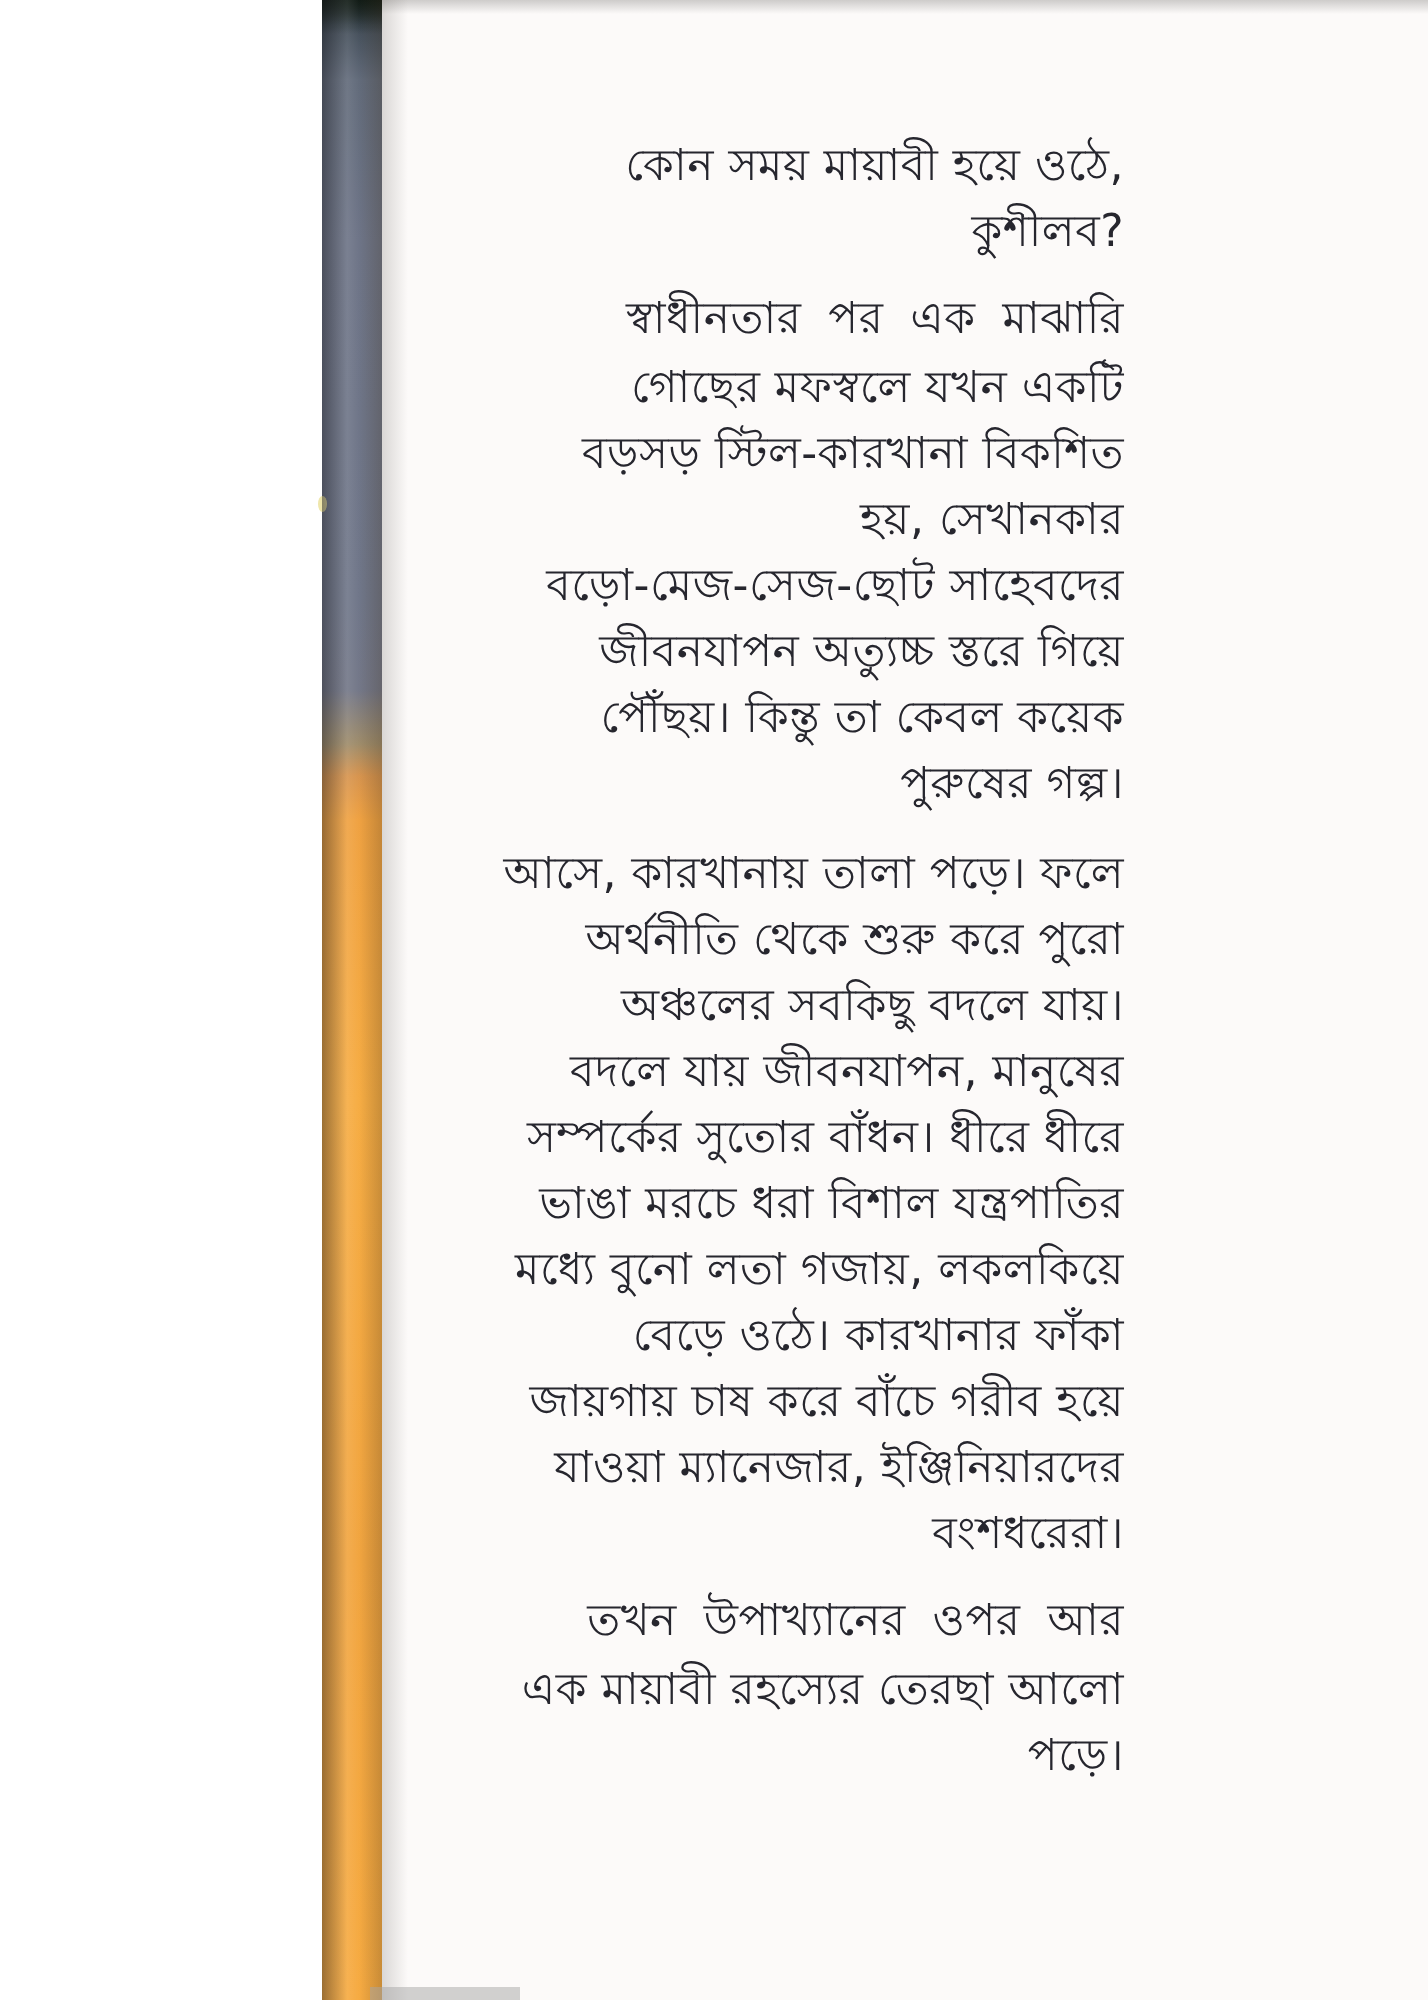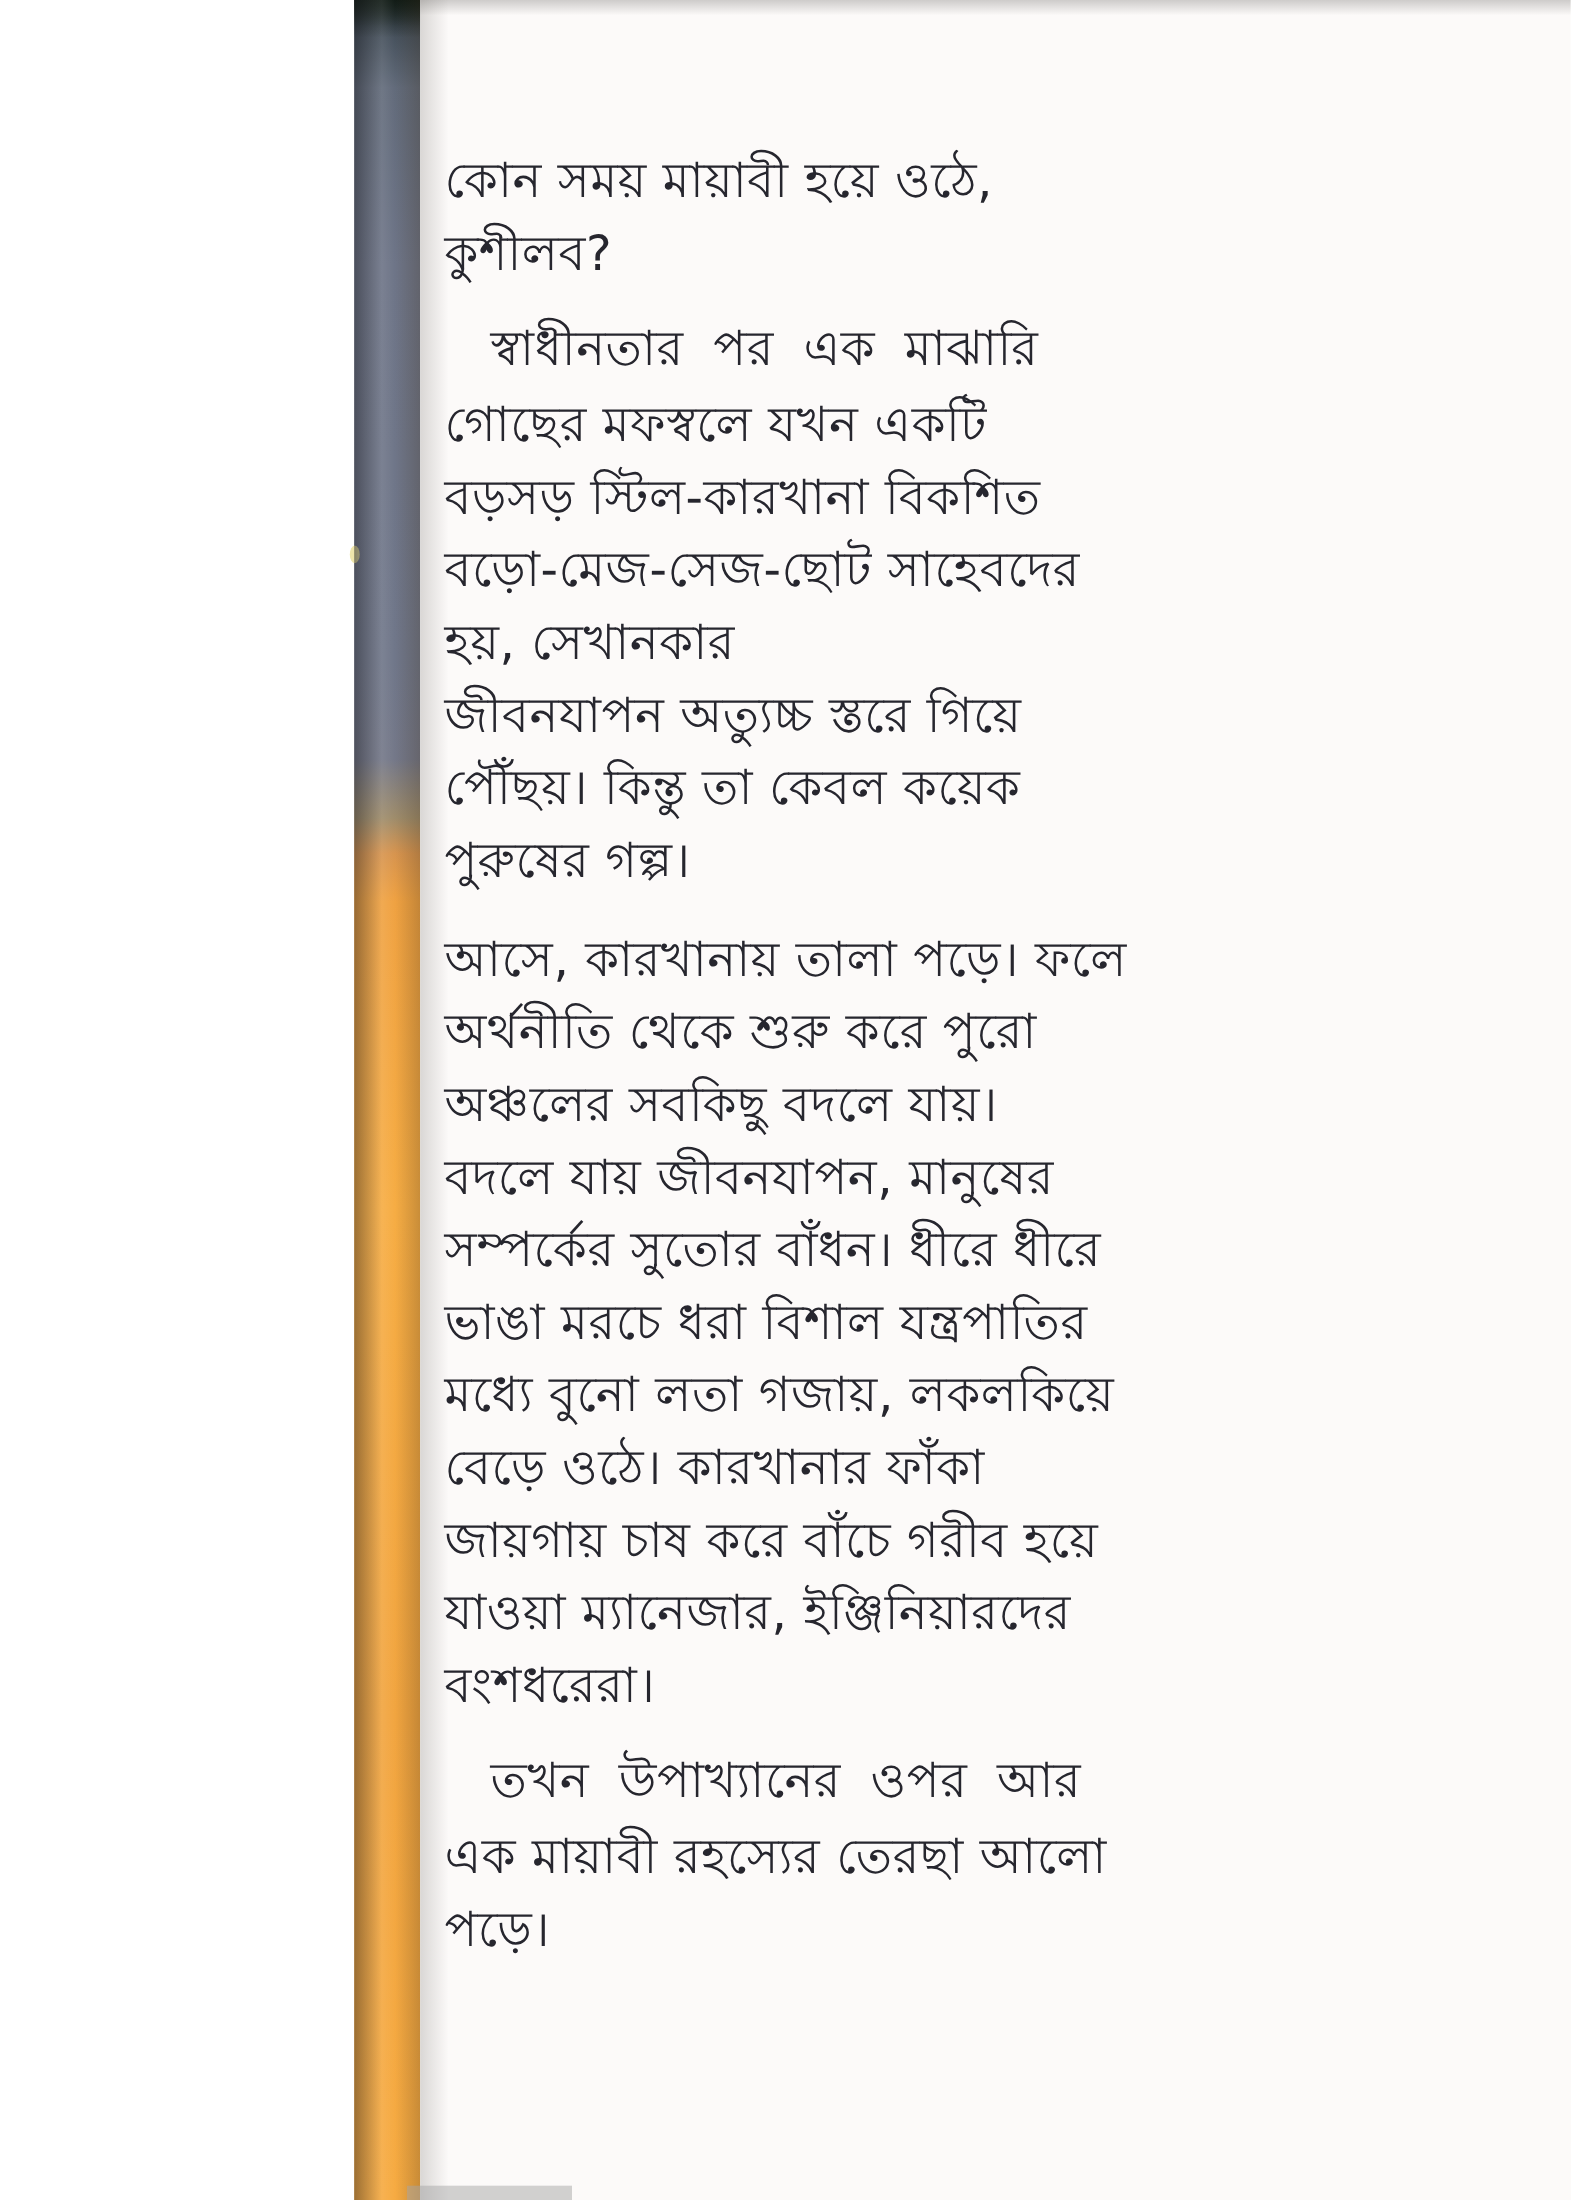--- a/index.html
+++ b/index.html
@@ -57,20 +57,21 @@
     position: absolute; left: -4px; top: 496px;
     width: 9px; height: 16px;
     border-radius: 50%;
     background: rgba(235, 224, 150, 0.8);
   }
   
   .page {
     position: absolute; left: 382px; top: 0;
     width: 1046px; height: 2000px;
     background: #fcfaf9;
+    text-align: right;
   }
   .page-top-shadow {
     position: absolute; left: 0; top: 0;
     width: 100%; height: 14px;
     background: linear-gradient(to bottom, rgba(130,128,126,0.38), rgba(130,128,126,0));
   }
   .page-edge-shadow {
     position: absolute; left: 0; top: 0;
     width: 26px; height: 100%;
     background: linear-gradient(to right, rgba(95,90,85,0.22), rgba(95,90,85,0));
@@ -113,22 +114,22 @@
 
       <div class="para">
         <div class="line">কোন সময় মায়াবী হয়ে ওঠে,</div>
         <div class="line">কুশীলব?</div>
       </div>
 
       <div class="para">
         <div class="line indent">স্বাধীনতার পর এক মাঝারি</div>
         <div class="line">গোছের মফস্বলে যখন একটি</div>
         <div class="line">বড়সড় স্টিল-কারখানা বিকশিত</div>
+        <div class="line">হয়, সেখানকার</div>
         <div class="line">বড়ো-মেজ-সেজ-ছোট সাহেবদের</div>
-        <div class="line">হয়, সেখানকার</div>
         <div class="line">জীবনযাপন অত্যুচ্চ স্তরে গিয়ে</div>
         <div class="line">পৌঁছয়। কিন্তু তা কেবল কয়েক</div>
         <div class="line">পুরুষের গল্প।</div>
       </div>
 
       <div class="para">
         <div class="line">আসে, কারখানায় তালা পড়ে। ফলে</div>
         <div class="line">অর্থনীতি থেকে শুরু করে পুরো</div>
         <div class="line">অঞ্চলের সবকিছু বদলে যায়।</div>
         <div class="line">বদলে যায় জীবনযাপন, মানুষের</div>

